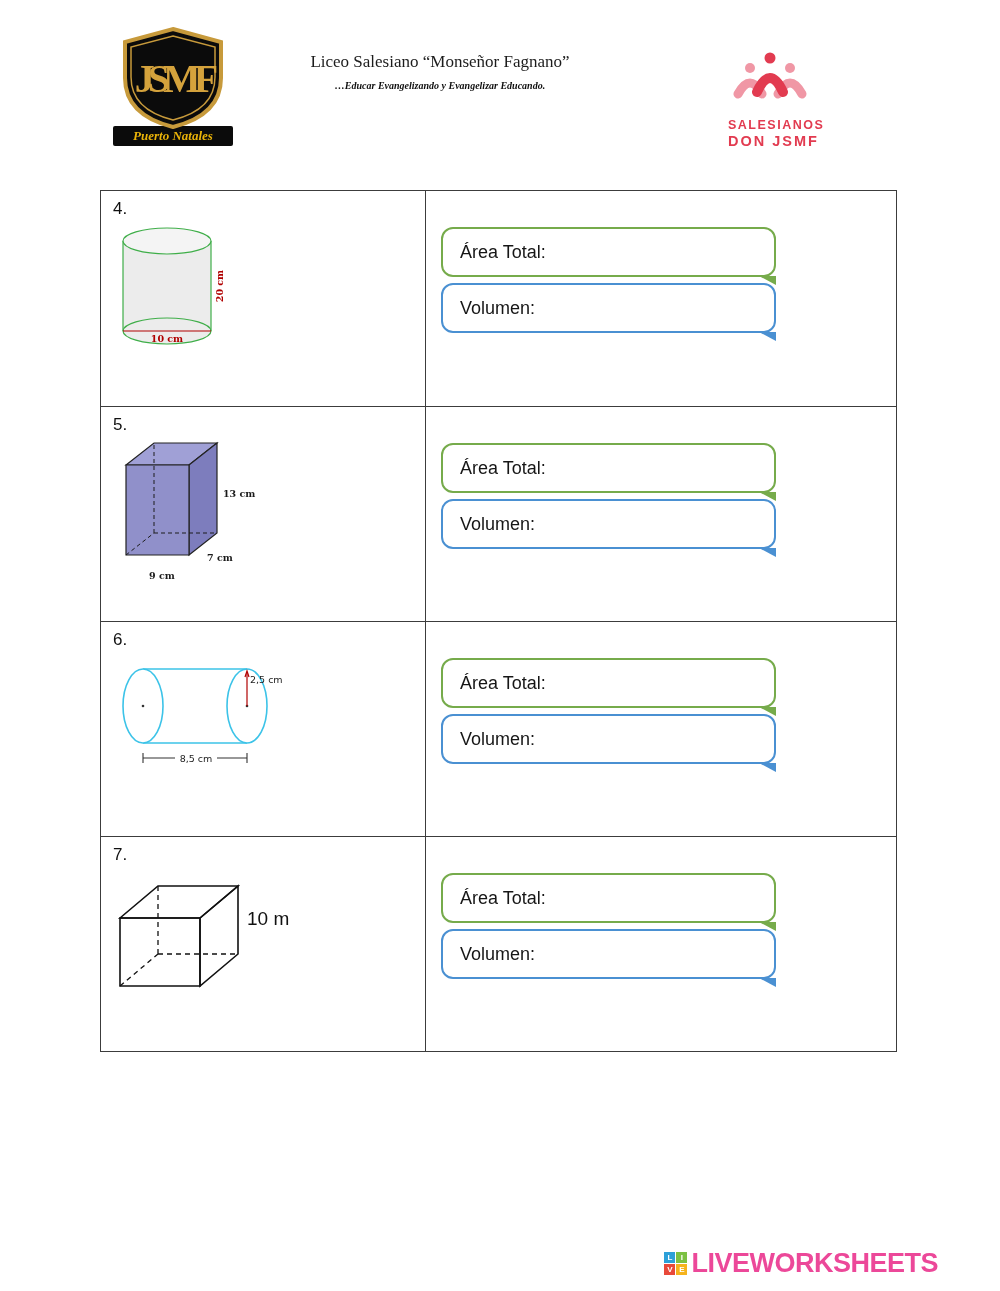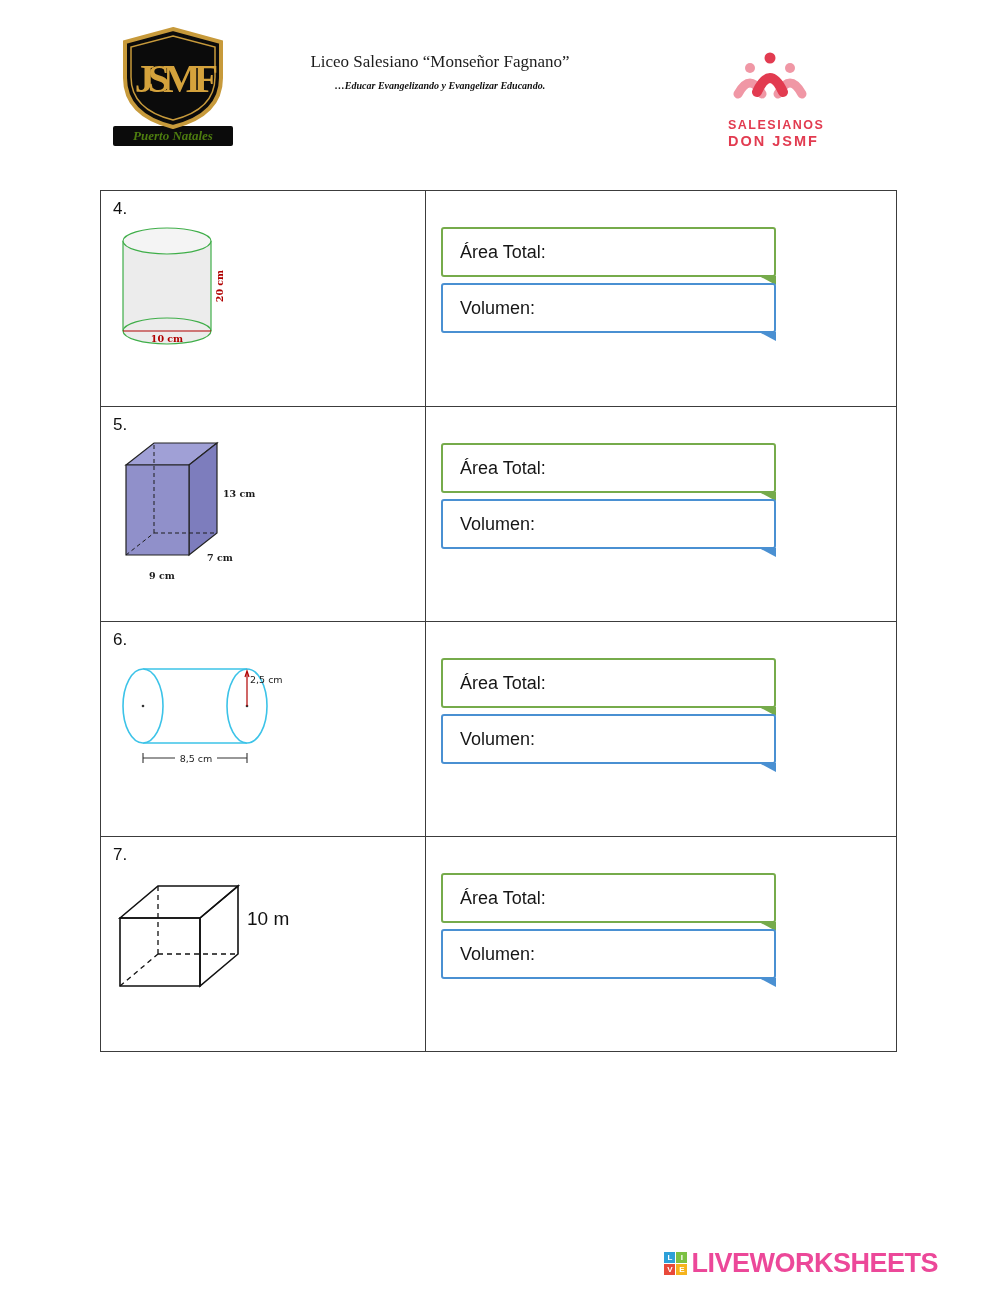--- a/index.html
+++ b/index.html
@@ -1,38 +1,38 @@
 <!DOCTYPE html>
 <html><head>
 <meta charset="utf-8">
 <style>
   *{margin:0;padding:0;box-sizing:border-box}
   html,body{background:#fff}
   body{width:1000px;height:1291px;position:relative;font-family:"Liberation Sans",sans-serif;overflow:hidden}
 
   
   .shield{position:absolute;left:113px;top:26px;width:120px;text-align:center}
-  .shield-banner{margin-top:-8px;background:#0b0b0b;color:#4d7c0f;font-family:"Liberation Serif",serif;
+  .shield-banner{margin-top:-8px;background:#0b0b0b;color:#eab308;font-family:"Liberation Serif",serif;
     font-style:italic;font-weight:bold;font-size:13px;padding:2px 12px;border-radius:2px;white-space:nowrap}
   .school-center{position:absolute;left:235px;top:52px;width:410px;text-align:center}
   .school-name{font-family:"Liberation Serif",serif;font-size:17px;color:#1c1c1c}
   .school-motto{font-family:"Liberation Serif",serif;font-style:italic;font-weight:bold;font-size:10px;color:#0e0e0e;margin-top:8px}
   .sdb{position:absolute;left:728px;top:50px;width:124px;color:#e23b50}
   .sdb-line1{font-size:12.5px;font-weight:bold;letter-spacing:1.5px;margin-top:2px}
   .sdb-line2{font-size:14.5px;font-weight:bold;letter-spacing:2px;margin-top:1px}
 
   
   .sheet{position:absolute;left:100px;top:190px;width:797px;border:1px solid #3c3c3c;background:#fff}
   .row{display:grid;grid-template-columns:325px 1fr;height:215px;border-top:1px solid #3c3c3c}
   .row:first-child{border-top:none}
   .cell-left{border-right:1px solid #3c3c3c;padding:8px 0 0 12px;position:relative}
   .qnum{font-size:17px;color:#111}
   .cell-right{position:relative}
   .abox{position:absolute;left:15px;width:335px;height:50px;background:#fff;border:2px solid #000;
-    border-radius:3px;display:flex;align-items:center;padding-left:17px;font-size:18px;color:#161616;cursor:text}
+    border-radius:12px;display:flex;align-items:center;padding-left:17px;font-size:18px;color:#161616;cursor:text}
   .abox.green{top:36px;border-color:#76ab4b}
   .abox.blue{top:92px;border-color:#4a90d2}
   .abox::after{content:"";position:absolute;right:-2px;bottom:-10px;width:0;height:0;
     border-top:9px solid;border-top-color:inherit;border-left:17px solid transparent}
 
   
   .fig4{margin:8px 0 0 4px}
   .fig5{margin:2px 0 0 6px}
   .fig6{margin:16px 0 0 6px}
   .fig7{margin:8px 0 0 2px}

